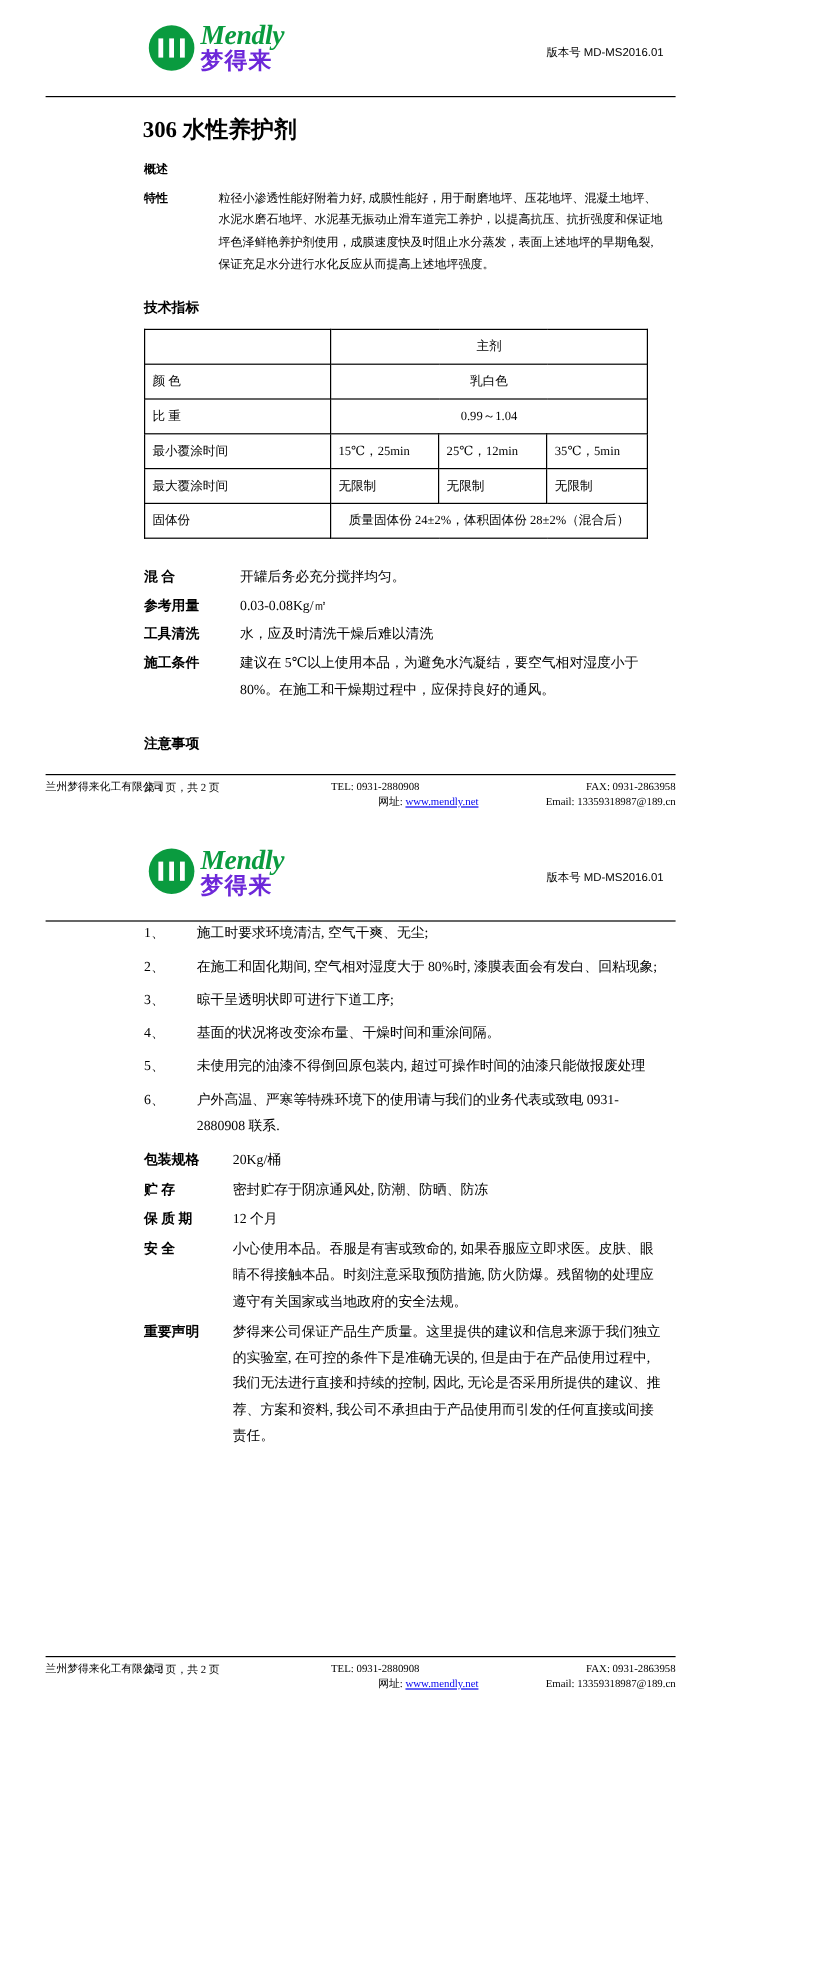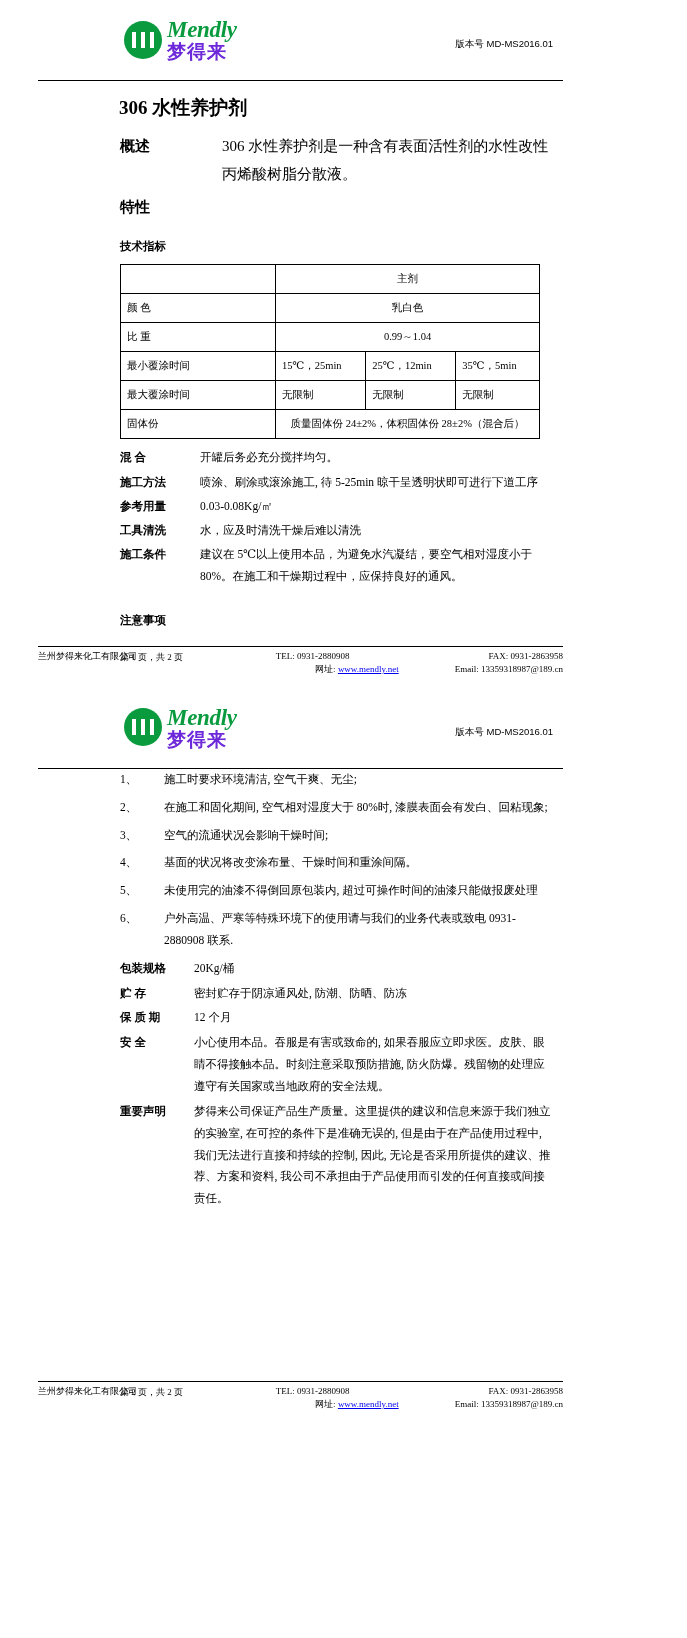--- a/index.html
+++ b/index.html
@@ -80,40 +80,39 @@
   .content{padding:0 48px 0 120px;}
   .title{
     font-size:19px;
     font-weight:bold;
     margin:14px 0 12px -1px;
     font-family:"Liberation Serif",serif;
   }
   .row{
     display:flex;
     margin-bottom:5px;
-    font-size:15px;
+    font-size:10px;
     line-height:1.85;
-    gap:40px;
   }
   .row .lbl{
     flex:none;
     width:62px;
     font-weight:bold;
   }
   .row .val{flex:1;}
   .section-head{
     font-weight:bold;
     font-size:11.5px;
     margin:18px 0 10px 0;
   }
   
   table.spec{
     border-collapse:collapse;
     width:420px;
-    margin:6px 0 8px 0;
+    margin:6px 0 22px 0;
     font-size:10.5px;
     padding-left:28px;
   }
   table.spec td{
     border:1px solid #000;
     padding:5px 6px;
     height:18px;
     vertical-align:middle;
   }
   .c-label{width:142px;}
@@ -191,25 +190,25 @@
     </div>
     <div class="version">版本号 MD-MS2016.01</div>
   </div>
   <hr class="rule">
 
   <div class="content">
     <div class="title">306 水性养护剂</div>
 
     <div class="row">
       <div class="lbl">概述</div>
-      <div class="val">306 水性养护剂是一种含有表面活性剂的水性改性丙烯酸树脂分散液。</div>
     </div>
 
     <div class="row">
       <div class="lbl">特性</div>
+      <div class="val">粒径小渗透性能好附着力好, 成膜性能好，用于耐磨地坪、压花地坪、混凝土地坪、水泥水磨石地坪、水泥基无振动止滑车道完工养护，以提高抗压、抗折强度和保证地坪色泽鲜艳养护剂使用，成膜速度快及时阻止水分蒸发，表面上述地坪的早期龟裂,保证充足水分进行水化反应从而提高上述地坪强度。</div>
     </div>
 
     <div class="section-head">技术指标</div>
 
     <table class="spec">
       <tbody>
           <tr>
         <td class="c-label"></td>
         <td class="c-center" colspan="3">主剂</td>
       </tr>
@@ -237,24 +236,20 @@
         <td class="c-label">固体份</td>
         <td class="c-center" colspan="3">质量固体份 24±2%，体积固体份 28±2%（混合后）</td>
       </tr>
     </tbody>
       </table>
 
 
     <div class="crow">
       <div class="clbl">混      合</div>
       <div class="cval">开罐后务必充分搅拌均匀。</div>
-    </div>
-    <div class="crow">
-      <div class="clbl">施工方法</div>
-      <div class="cval">喷涂、刷涂或滚涂施工, 待 5-25min 晾干呈透明状即可进行下道工序</div>
     </div>
     <div class="crow">
       <div class="clbl">参考用量</div>
       <div class="cval">0.03-0.08Kg/㎡</div>
     </div>
     <div class="crow">
       <div class="clbl">工具清洗</div>
       <div class="cval">水，应及时清洗干燥后难以清洗</div>
     </div>
     <div class="crow">
@@ -308,21 +303,21 @@
     <div class="li">
       <div class="num">1、</div>
       <div class="txt">施工时要求环境清洁, 空气干爽、无尘;</div>
     </div>
     <div class="li">
       <div class="num">2、</div>
       <div class="txt">在施工和固化期间, 空气相对湿度大于 80%时, 漆膜表面会有发白、回粘现象;</div>
     </div>
     <div class="li">
       <div class="num">3、</div>
-      <div class="txt">空气的流通状况会影响干燥时间;</div>
+      <div class="txt">晾干呈透明状即可进行下道工序;</div>
     </div>
     <div class="li">
       <div class="num">4、</div>
       <div class="txt">基面的状况将改变涂布量、干燥时间和重涂间隔。</div>
     </div>
     <div class="li">
       <div class="num">5、</div>
       <div class="txt">未使用完的油漆不得倒回原包装内, 超过可操作时间的油漆只能做报废处理</div>
     </div>
     <div class="li">

